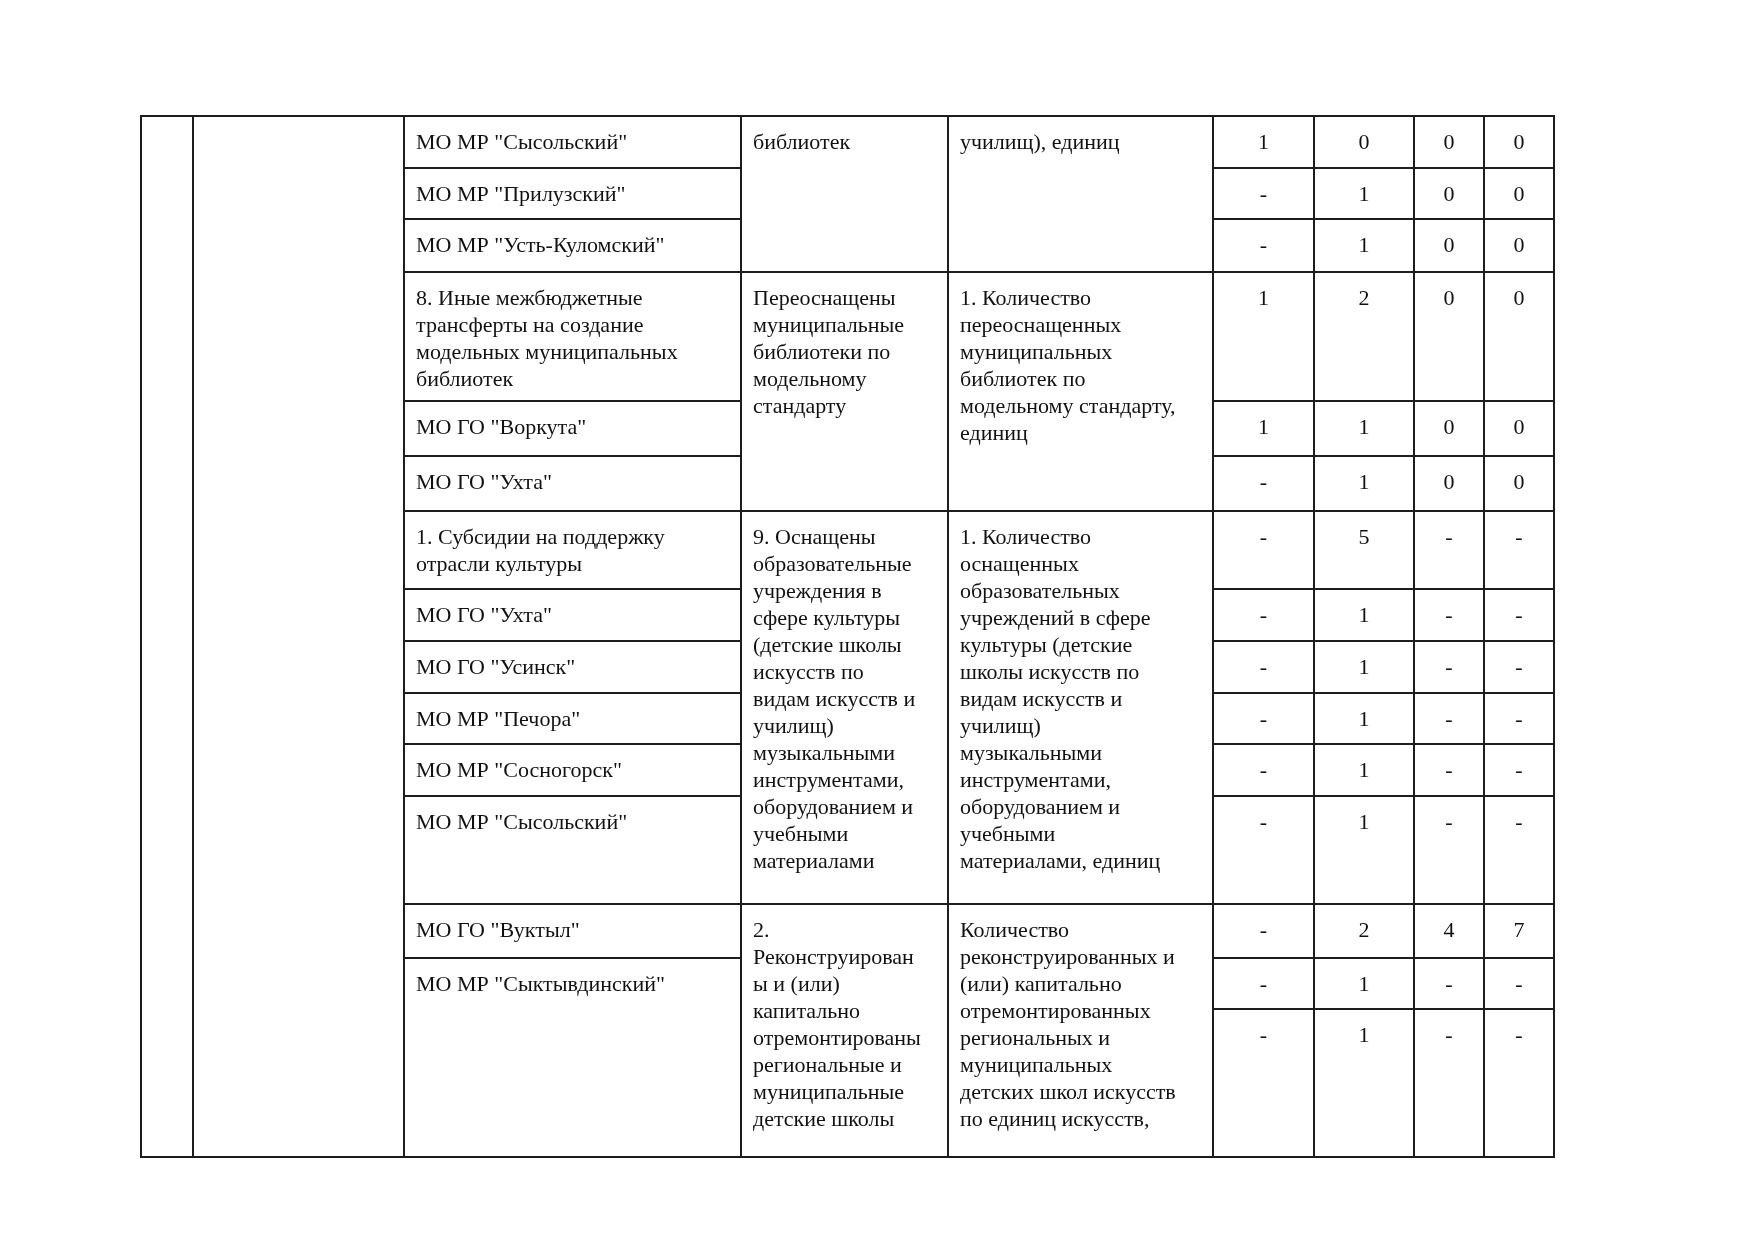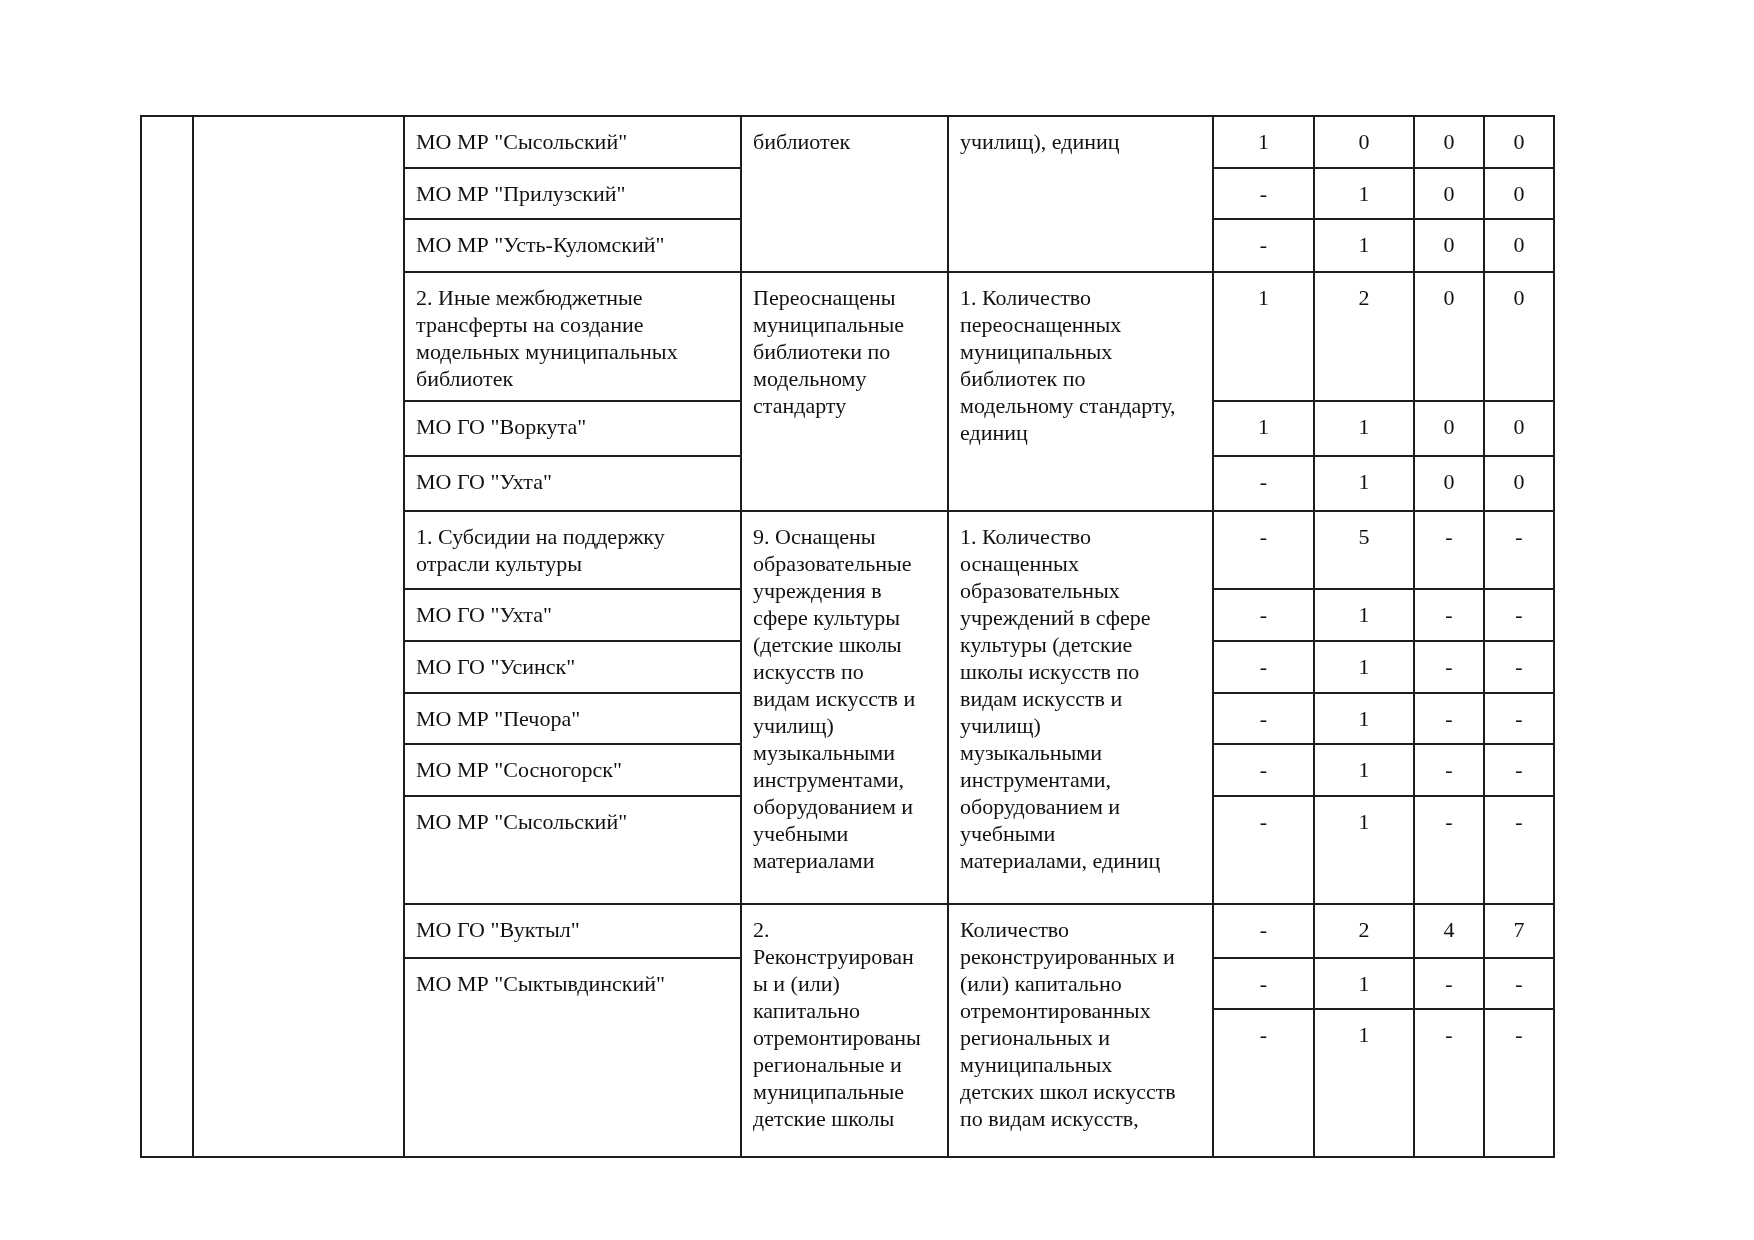--- a/index.html
+++ b/index.html
@@ -88,21 +88,21 @@
       </tr>
       <tr style="height:53px">
         <td class="txt">МО МР "Усть-Куломский"</td>
         <td class="num">-</td>
         <td class="num">1</td>
         <td class="num">0</td>
         <td class="num">0</td>
       </tr>
 
       <tr style="height:129px">
-        <td class="txt">2. Иные межбюджетные
+        <td class="txt">8. Иные межбюджетные
 трансферты на создание
 модельных муниципальных
 библиотек</td>
         <td class="txt" rowspan="3">Переоснащены
 муниципальные
 библиотеки по
 модельному
 стандарту</td>
         <td class="txt" rowspan="3">1. Количество
 переоснащенных
@@ -210,21 +210,21 @@
 региональные и
 муниципальные
 детские школы</td>
         <td class="txt" rowspan="3">Количество
 реконструированных и
 (или) капитально
 отремонтированных
 региональных и
 муниципальных
 детских школ искусств
-по видам искусств,</td>
+по единиц искусств,</td>
         <td class="num">-</td>
         <td class="num">2</td>
         <td class="num">4</td>
         <td class="num">7</td>
       </tr>
       <tr style="height:51px">
         <td class="txt" rowspan="2">МО МР "Сыктывдинский"</td>
         <td class="num">-</td>
         <td class="num">1</td>
         <td class="num">-</td>

